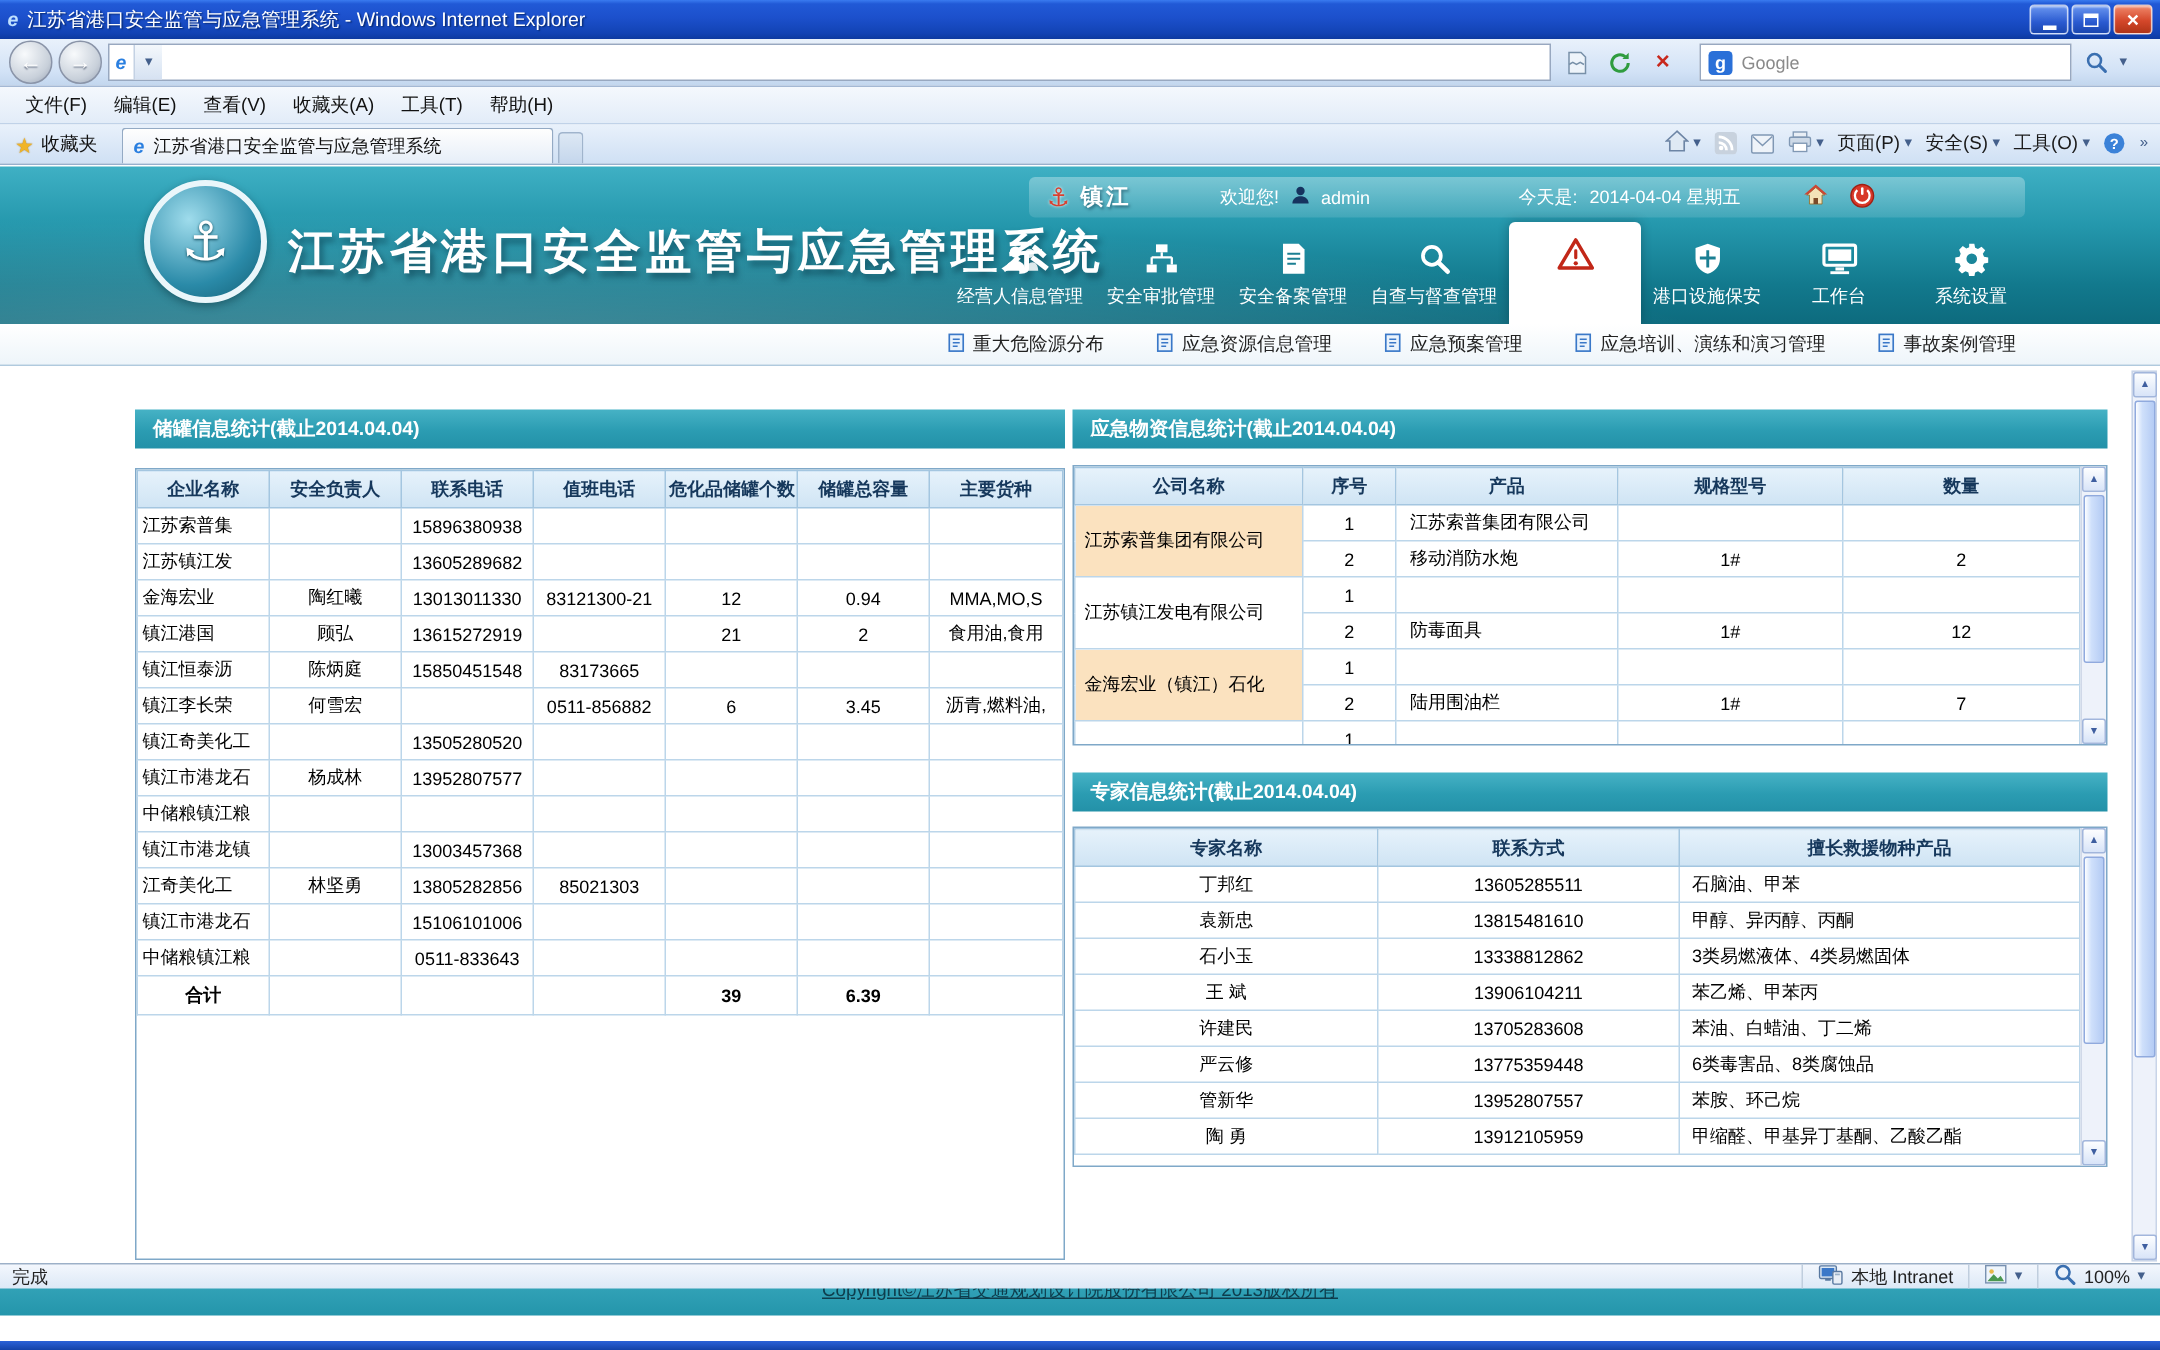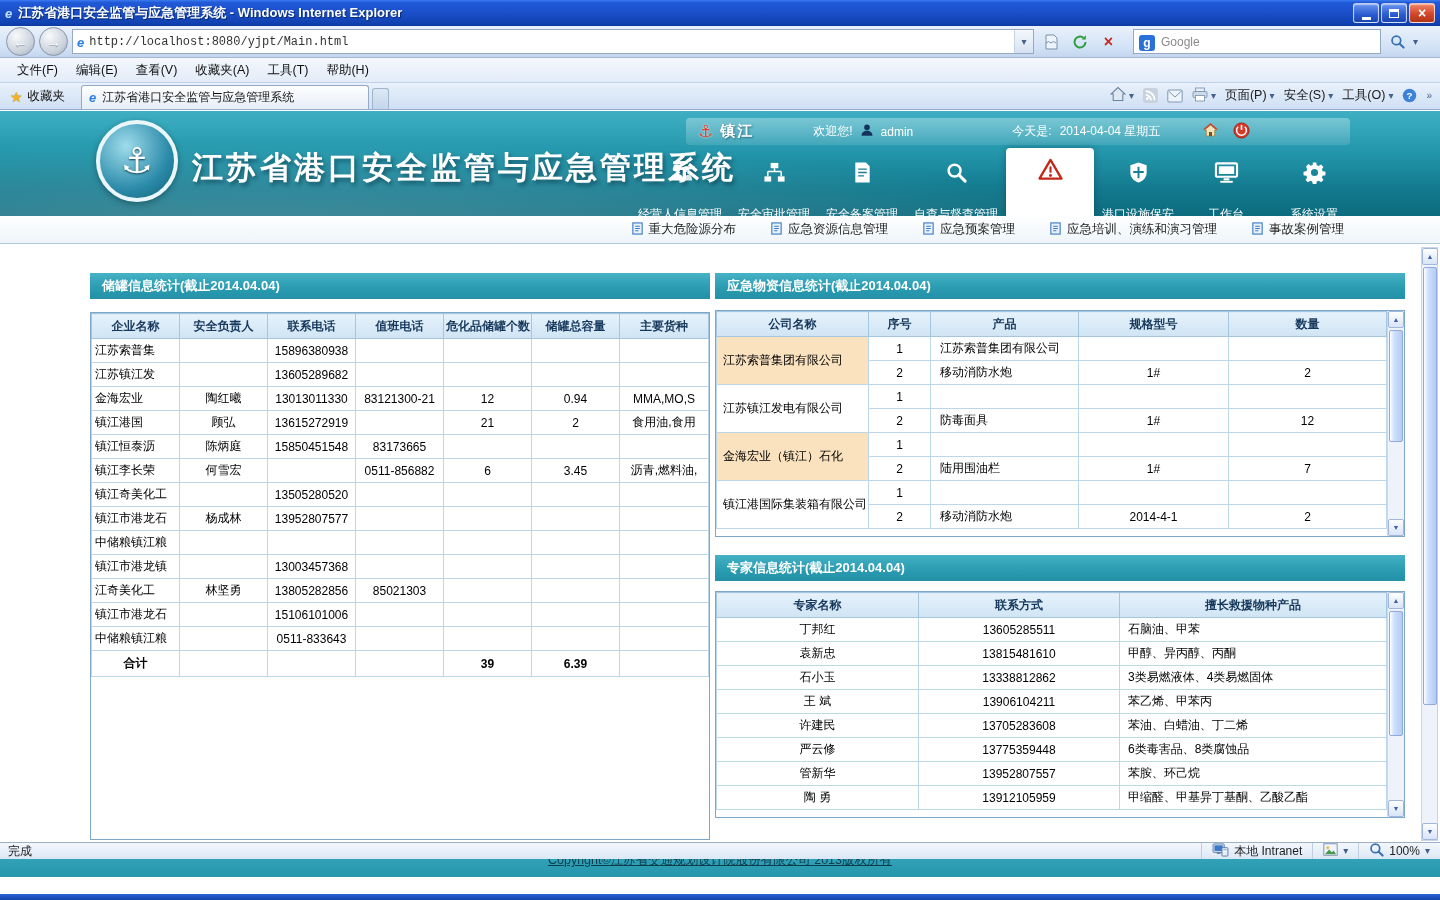--- a/index.html
+++ b/index.html
@@ -5,21 +5,21 @@
   * { box-sizing: border-box; margin: 0; padding: 0; }
   html,body { width:1440px; height:900px; overflow:hidden; }
   body { font-family:"Liberation Sans","DejaVu Sans",sans-serif; cursor:default; background:#000; }
   .window { position:relative; width:1440px; height:900px; background:#fff; overflow:hidden; }
 
   
   .titlebar { position:absolute; top:0; left:0; right:0; height:26px;
     background:linear-gradient(180deg,#3a7bf0 0%,#2159d6 10%,#1c50cc 45%,#1243b4 85%,#0d3aa0 100%);
     display:flex; align-items:center; padding:0 5px; }
   .titlebar .ie-e { color:#bfe0ff; }
-  .title-text { color:#fff; font-weight:bold; font-size:13px; margin-left:6px; flex:1;
+  .title-text { color:#fff; font-weight:normal; font-size:13px; margin-left:6px; flex:1;
     text-shadow:1px 1px 1px #082a70; white-space:nowrap; overflow:hidden; }
   .winbtn { width:26px; height:20px; margin-left:2px; border-radius:3px; border:1px solid rgba(255,255,255,.7);
     background:linear-gradient(180deg,#6a96f0,#2a5ad0 60%,#1a46b0); box-shadow:inset 0 1px 1px rgba(255,255,255,.5);
     display:flex; align-items:center; justify-content:center; color:#fff; }
   .winbtn.close { background:linear-gradient(180deg,#f0876a,#d4472a 55%,#b03418); font-size:14px; font-weight:bold; }
   .glyph-min { width:9px; height:3px; background:#fff; margin-top:10px; }
   .glyph-max { width:10px; height:9px; border:1px solid #fff; border-top-width:3px; }
 
   
   .addressbar { position:absolute; top:26px; left:0; right:0; height:32px;
@@ -82,42 +82,42 @@
     background:linear-gradient(180deg, rgba(255,255,255,.32), rgba(255,255,255,.12));
     display:flex; align-items:center; font-size:12px; color:#fff; padding:0 12px; gap:7px; }
   .anchor-glyph { color:#d84030; font-size:17px; text-shadow:0 0 2px #fff; line-height:1; }
   .city-name { font-size:15px; font-weight:bold; letter-spacing:2px; text-shadow:1px 1px 2px rgba(0,40,60,.5);text-align:right; }
   .welcome-label { margin-left:52px; }
   .date-group { margin-left:92px; display:flex; gap:8px; }
   .strip-icons { margin-left:auto; margin-right:88px; display:flex; gap:14px; align-items:center; }
 
   .nav-menu { position:absolute; right:82px; bottom:0; display:flex; align-items:flex-end; z-index:2; }
   .nav-item { min-width:88px; padding:7px 8px 0 8px; height:62px; display:flex; flex-direction:column;
-    align-items:center; gap:22px; color:#fff; }
+    align-items:center; gap:5px; color:#fff; }
   .nav-icon svg { width:25px; height:23px; display:block; }
   .nav-label { font-size:12px; white-space:nowrap; }
   .nav-item.active { background:#fff; height:68px; padding-top:10px; border-radius:4px 4px 0 0;
     color:#c22718; box-shadow:0 0 7px rgba(0,20,30,.3); }
   .nav-item.active .nav-label { color:#0f172a; font-weight:bold;margin-top:44px; }
 
   
   .submenu { height:28px; background:linear-gradient(180deg,#ffffff,#eef5fa);
     border-bottom:1px solid #b0cade; display:flex; align-items:center; justify-content:flex-end;
     gap:34px; padding-right:96px; font-size:12.5px; color:#222; }
   .submenu-item { display:flex; align-items:flex-end; gap:5px; }
 
   
   .content { position:relative; height:600px; background:#fff; }
   .left-panel { position:absolute; left:90px; top:29px; width:620px; }
   .right-col { position:absolute; left:715px; top:29px; width:690px; }
   .panel-title { height:26px; background:linear-gradient(180deg,#46b2c5,#2b9cb2 55%,#2391a8);
     color:#fff; font-weight:bold; font-size:13px; line-height:26px; padding-left:12px; }
   .table-frame { position:relative; border:1px solid #7fa8c8; background:#fff; overflow:hidden; }
   .left-frame { margin-top:13px; height:528px; }
-  .sup-frame { margin-top:11px; height:227px; }
+  .sup-frame { margin-top:11px; height:187px; }
   .exp-title { margin-top:18px; }
   .exp-frame { margin-top:10px; height:227px; }
 
   table { border-collapse:collapse; table-layout:fixed; width:100%; font-size:12px; }
   th { background:linear-gradient(180deg,#e6f2fb,#cfe4f4); color:#16385c; font-weight:bold;
     height:25px; border:1px solid #a4c6e0; padding:0 2px; white-space:nowrap; overflow:hidden; }
   td { height:24px; border:1px solid #bcd6ea; text-align:center; color:#000;
     padding:0 4px; white-space:nowrap; overflow:hidden; }
   .scroll-table { width:calc(100% - 17px); }
   .tank-table td.col-name { text-align:left; padding-left:3px; }
@@ -162,21 +162,20 @@
         <span class="glyph-max"></span>
       </span>
     <span class="winbtn close">×</span>
   </div>
 
   <div class="addressbar">
     <span class="circ">←</span>
     <span class="circ">→</span>
     <div class="addr-field">
       <span><span class="ie-e">e</span></span>
-      <span class="url-text">http://localhost:8080/yjpt/Main.html</span>
       <span class="addr-dd">▾</span>
     </div>
     <span class="tool-sq">
         <svg width="16" height="16" viewBox="0 0 16 16">
           <path d="M3 1h8l3 3v11H3z" fill="#eef4fa" stroke="#7890a8"></path>
           <path d="M3 9l2.5-1.5L8 9l2.5-1.5L13 9" fill="none" stroke="#7890a8"></path>
         </svg>
       </span>
     <span class="tool-sq">
         <svg width="16" height="16" viewBox="0 0 16 16">

